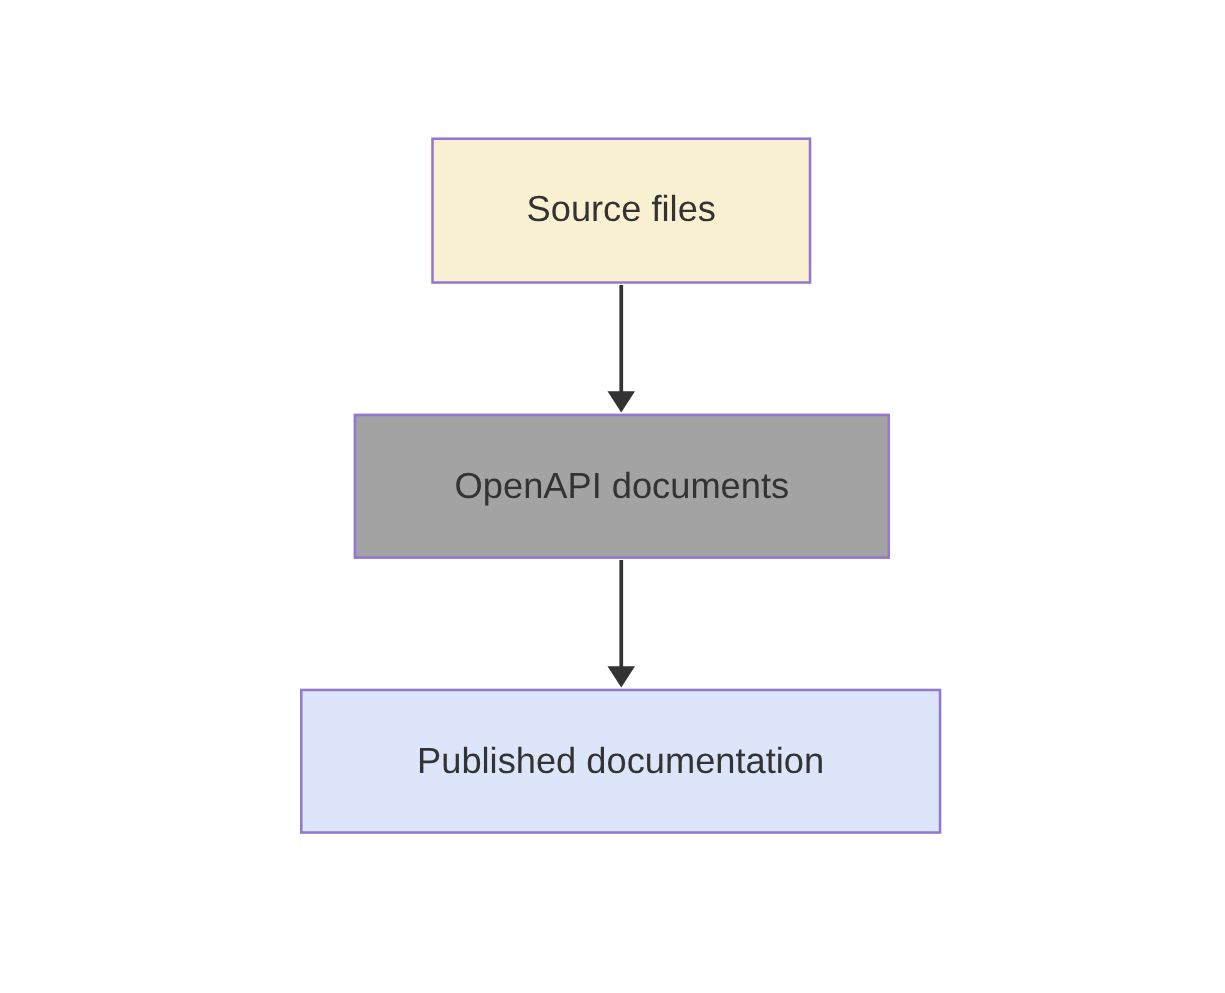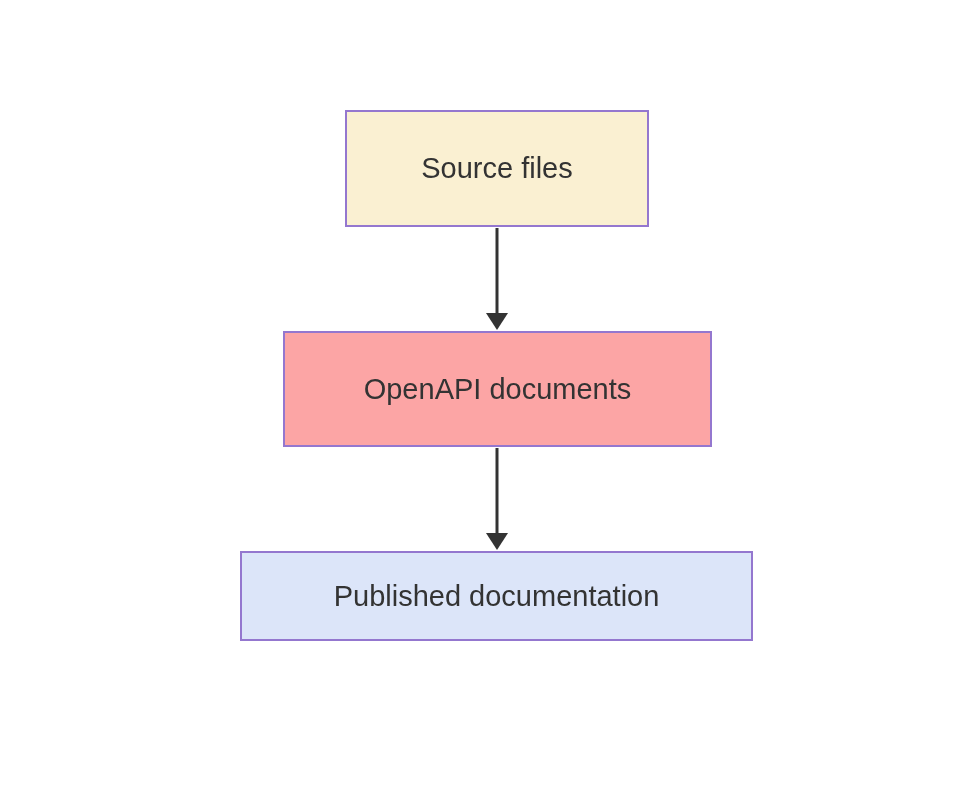--- a/index.html
+++ b/index.html
@@ -43,27 +43,27 @@
     top: 110px;
     width: 304px;
     height: 117px;
     background: #faf0d2;
   }
   .node-openapi {
     left: 283px;
     top: 331px;
     width: 429px;
     height: 116px;
-    background: #fca5a5;
+    background: #a3a3a3;
   }
   .node-published {
     left: 240px;
     top: 551px;
     width: 513px;
-    height: 90px;
+    height: 116px;
     background: #dce5f9;
   }
 </style>
 </head>
 <body>
 
 <div class="canvas">
 
   <svg class="edges" viewBox="0 0 980 794" xmlns="http://www.w3.org/2000/svg">
     <g>

